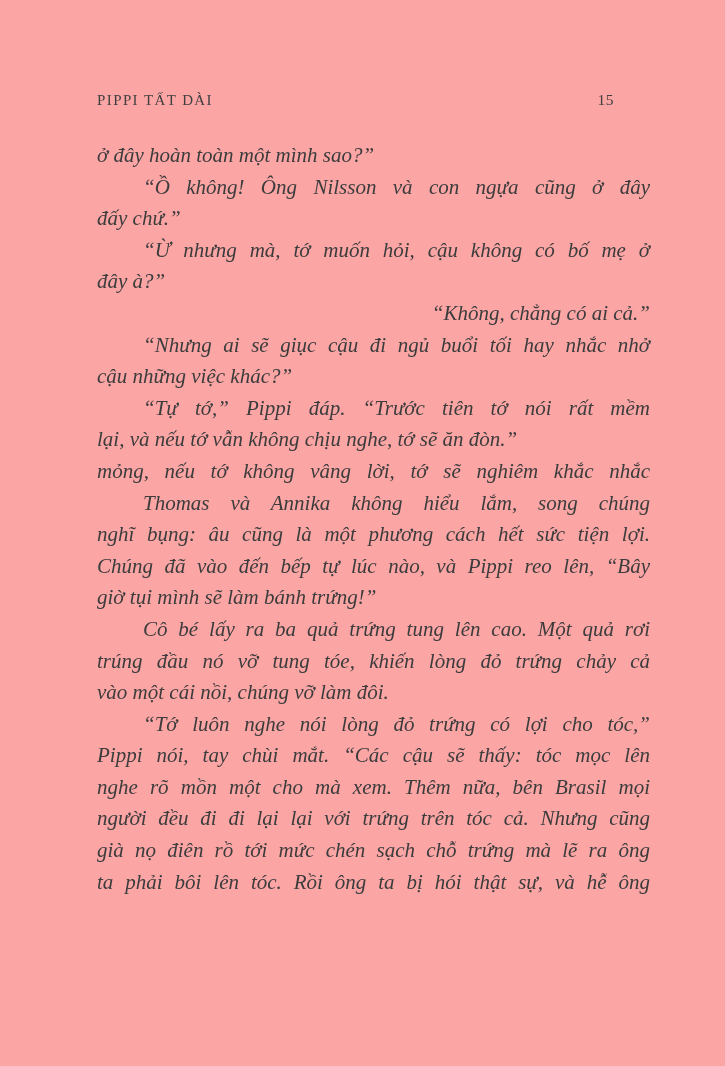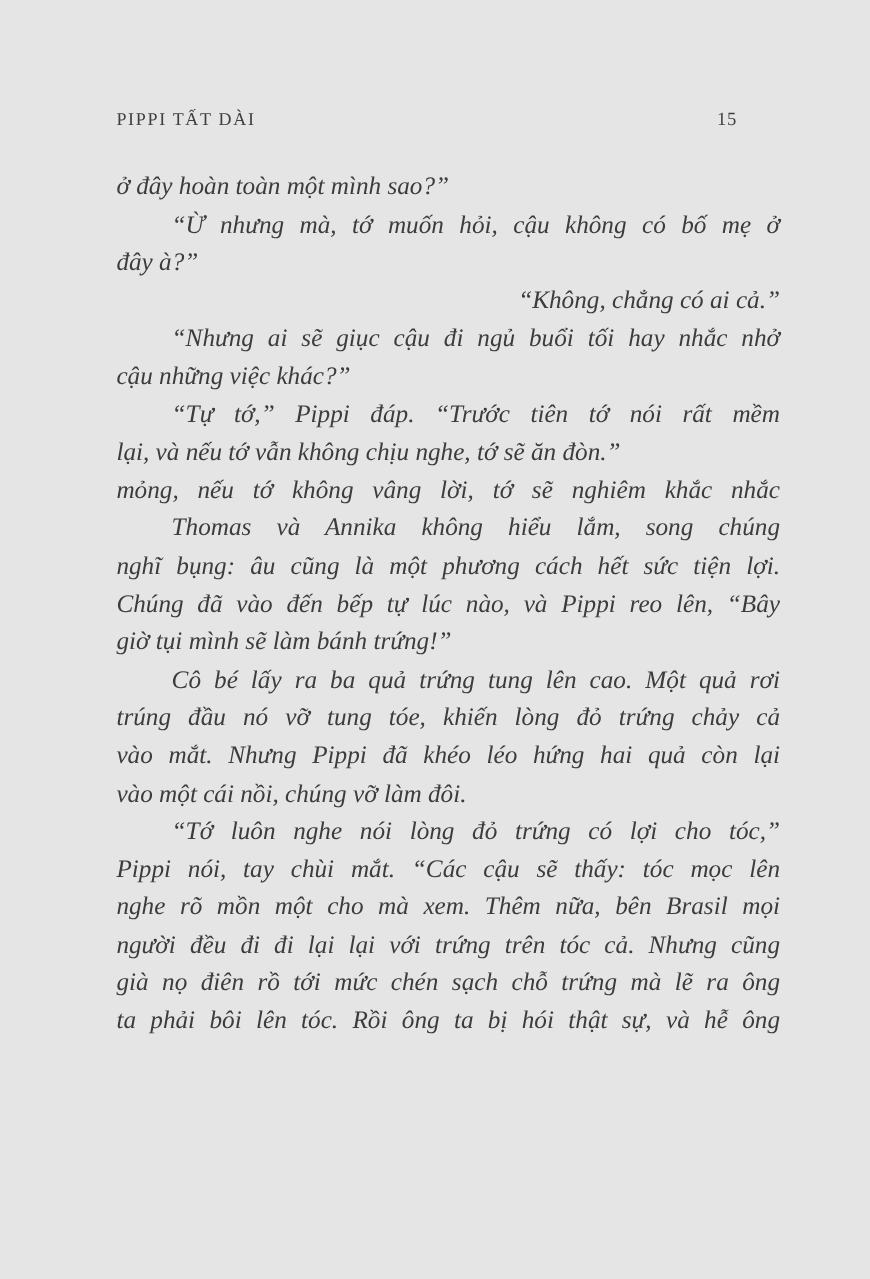--- a/index.html
+++ b/index.html
@@ -4,21 +4,21 @@
 <style>
   html, body {
     margin: 0;
     padding: 0;
     background: #ffffff;
   }
   .page {
     position: relative;
     width: 725px;
     height: 1066px;
-    background: #e5e5e5;
+    background: #fca5a5;
     font-family: "Liberation Serif", "DejaVu Serif", serif;
     overflow: hidden;
   }
   .running-header {
     position: absolute;
     left: 97px;
     top: 91px;
     width: 553px;
     display: flex;
     justify-content: space-between;
@@ -69,20 +69,24 @@
   <div class="running-header">
     <span class="running-title">PIPPI TẤT DÀI</span>
     <span class="page-number">15</span>
   </div>
 
   <div class="page-body">
       <div class="paragraph">
         <div class="text-line">ở đây hoàn toàn một mình sao?”</div>
       </div>
       <div class="paragraph">
+        <div class="text-line fill indent">“Ồ không! Ông Nilsson và con ngựa cũng ở đây</div>
+        <div class="text-line">đấy chứ.”</div>
+      </div>
+      <div class="paragraph">
         <div class="text-line fill indent">“Ừ nhưng mà, tớ muốn hỏi, cậu không có bố mẹ ở</div>
         <div class="text-line">đây à?”</div>
       </div>
       <div class="paragraph">
         <div class="text-line indent">“Không, chẳng có ai cả.”</div>
       </div>
       <div class="paragraph">
         <div class="text-line fill indent">“Nhưng ai sẽ giục cậu đi ngủ buổi tối hay nhắc nhở</div>
         <div class="text-line">cậu những việc khác?”</div>
       </div>
@@ -93,21 +97,20 @@
       </div>
       <div class="paragraph">
         <div class="text-line fill indent">Thomas và Annika không hiểu lắm, song chúng</div>
         <div class="text-line fill">nghĩ bụng: âu cũng là một phương cách hết sức tiện lợi.</div>
         <div class="text-line fill">Chúng đã vào đến bếp tự lúc nào, và Pippi reo lên, “Bây</div>
         <div class="text-line">giờ tụi mình sẽ làm bánh trứng!”</div>
       </div>
       <div class="paragraph">
         <div class="text-line fill indent">Cô bé lấy ra ba quả trứng tung lên cao. Một quả rơi</div>
         <div class="text-line fill">trúng đầu nó vỡ tung tóe, khiến lòng đỏ trứng chảy cả</div>
-        <div class="text-line fill">vào mắt. Nhưng Pippi đã khéo léo hứng hai quả còn lại</div>
         <div class="text-line">vào một cái nồi, chúng vỡ làm đôi.</div>
       </div>
       <div class="paragraph">
         <div class="text-line fill indent">“Tớ luôn nghe nói lòng đỏ trứng có lợi cho tóc,”</div>
         <div class="text-line fill">Pippi nói, tay chùi mắt. “Các cậu sẽ thấy: tóc mọc lên</div>
         <div class="text-line fill">nghe rõ mồn một cho mà xem. Thêm nữa, bên Brasil mọi</div>
         <div class="text-line fill">người đều đi đi lại lại với trứng trên tóc cả. Nhưng cũng</div>
         <div class="text-line fill">già nọ điên rồ tới mức chén sạch chỗ trứng mà lẽ ra ông</div>
         <div class="text-line fill">ta phải bôi lên tóc. Rồi ông ta bị hói thật sự, và hễ ông</div>
       </div>

